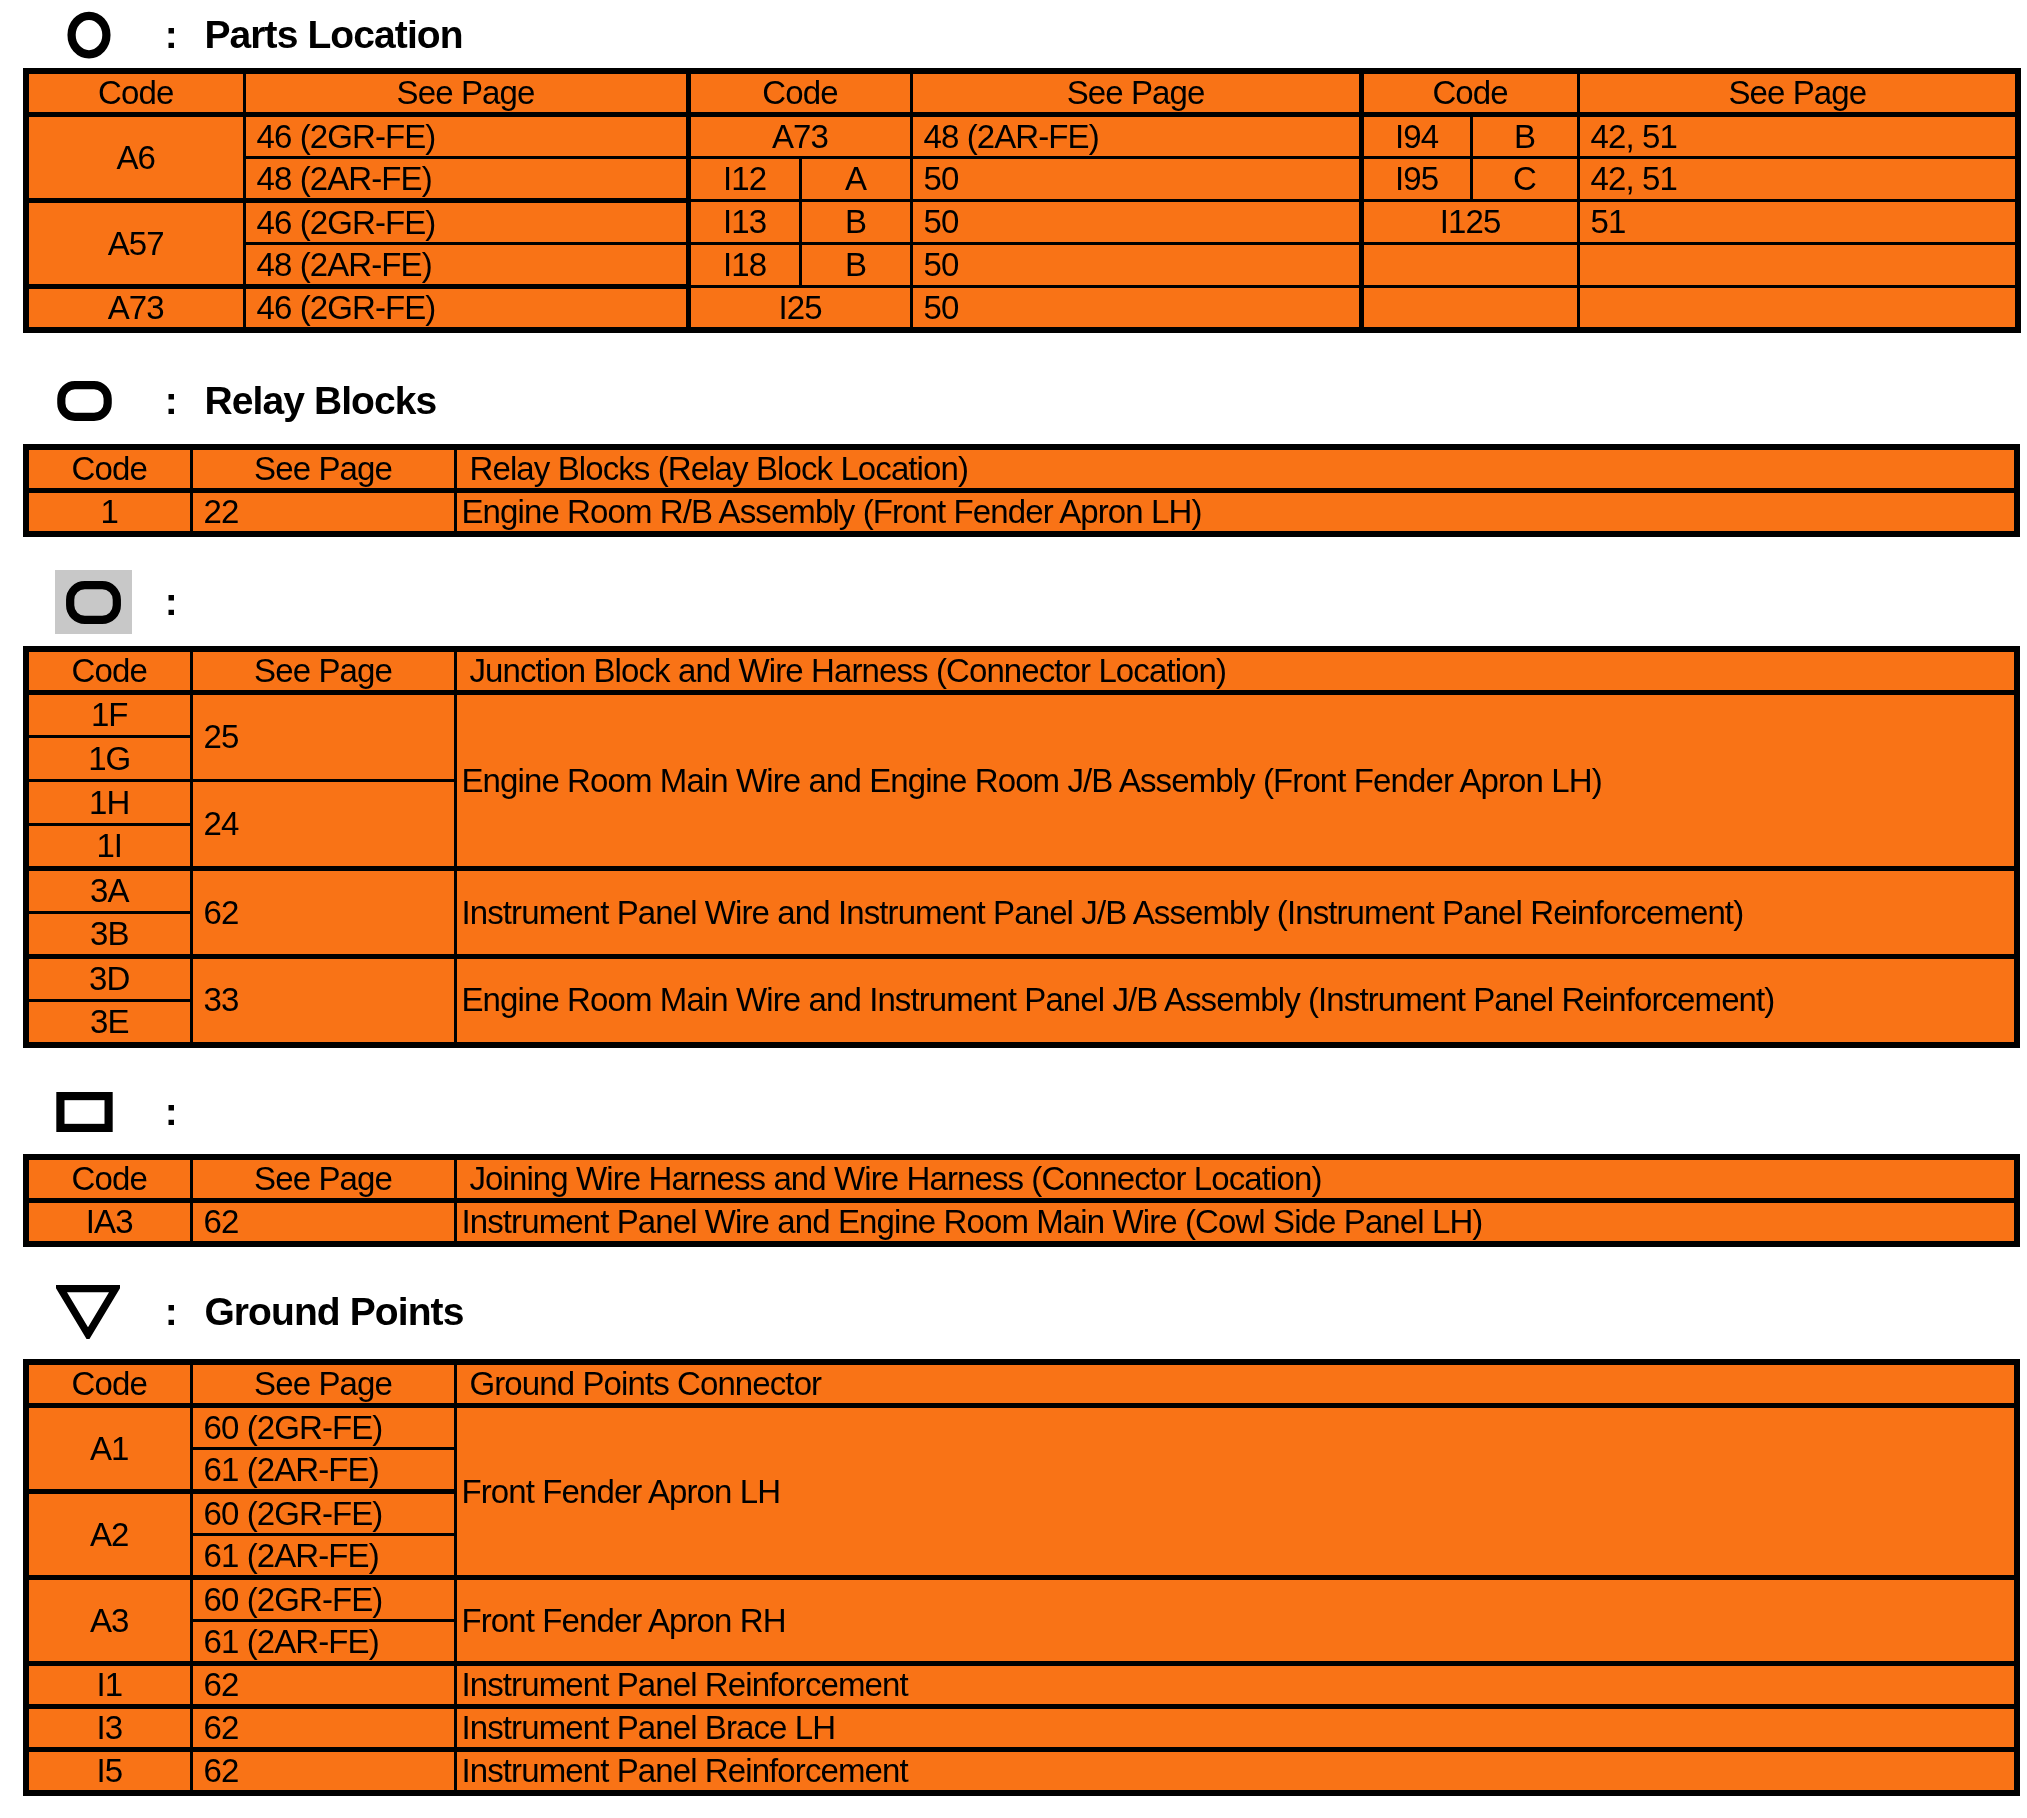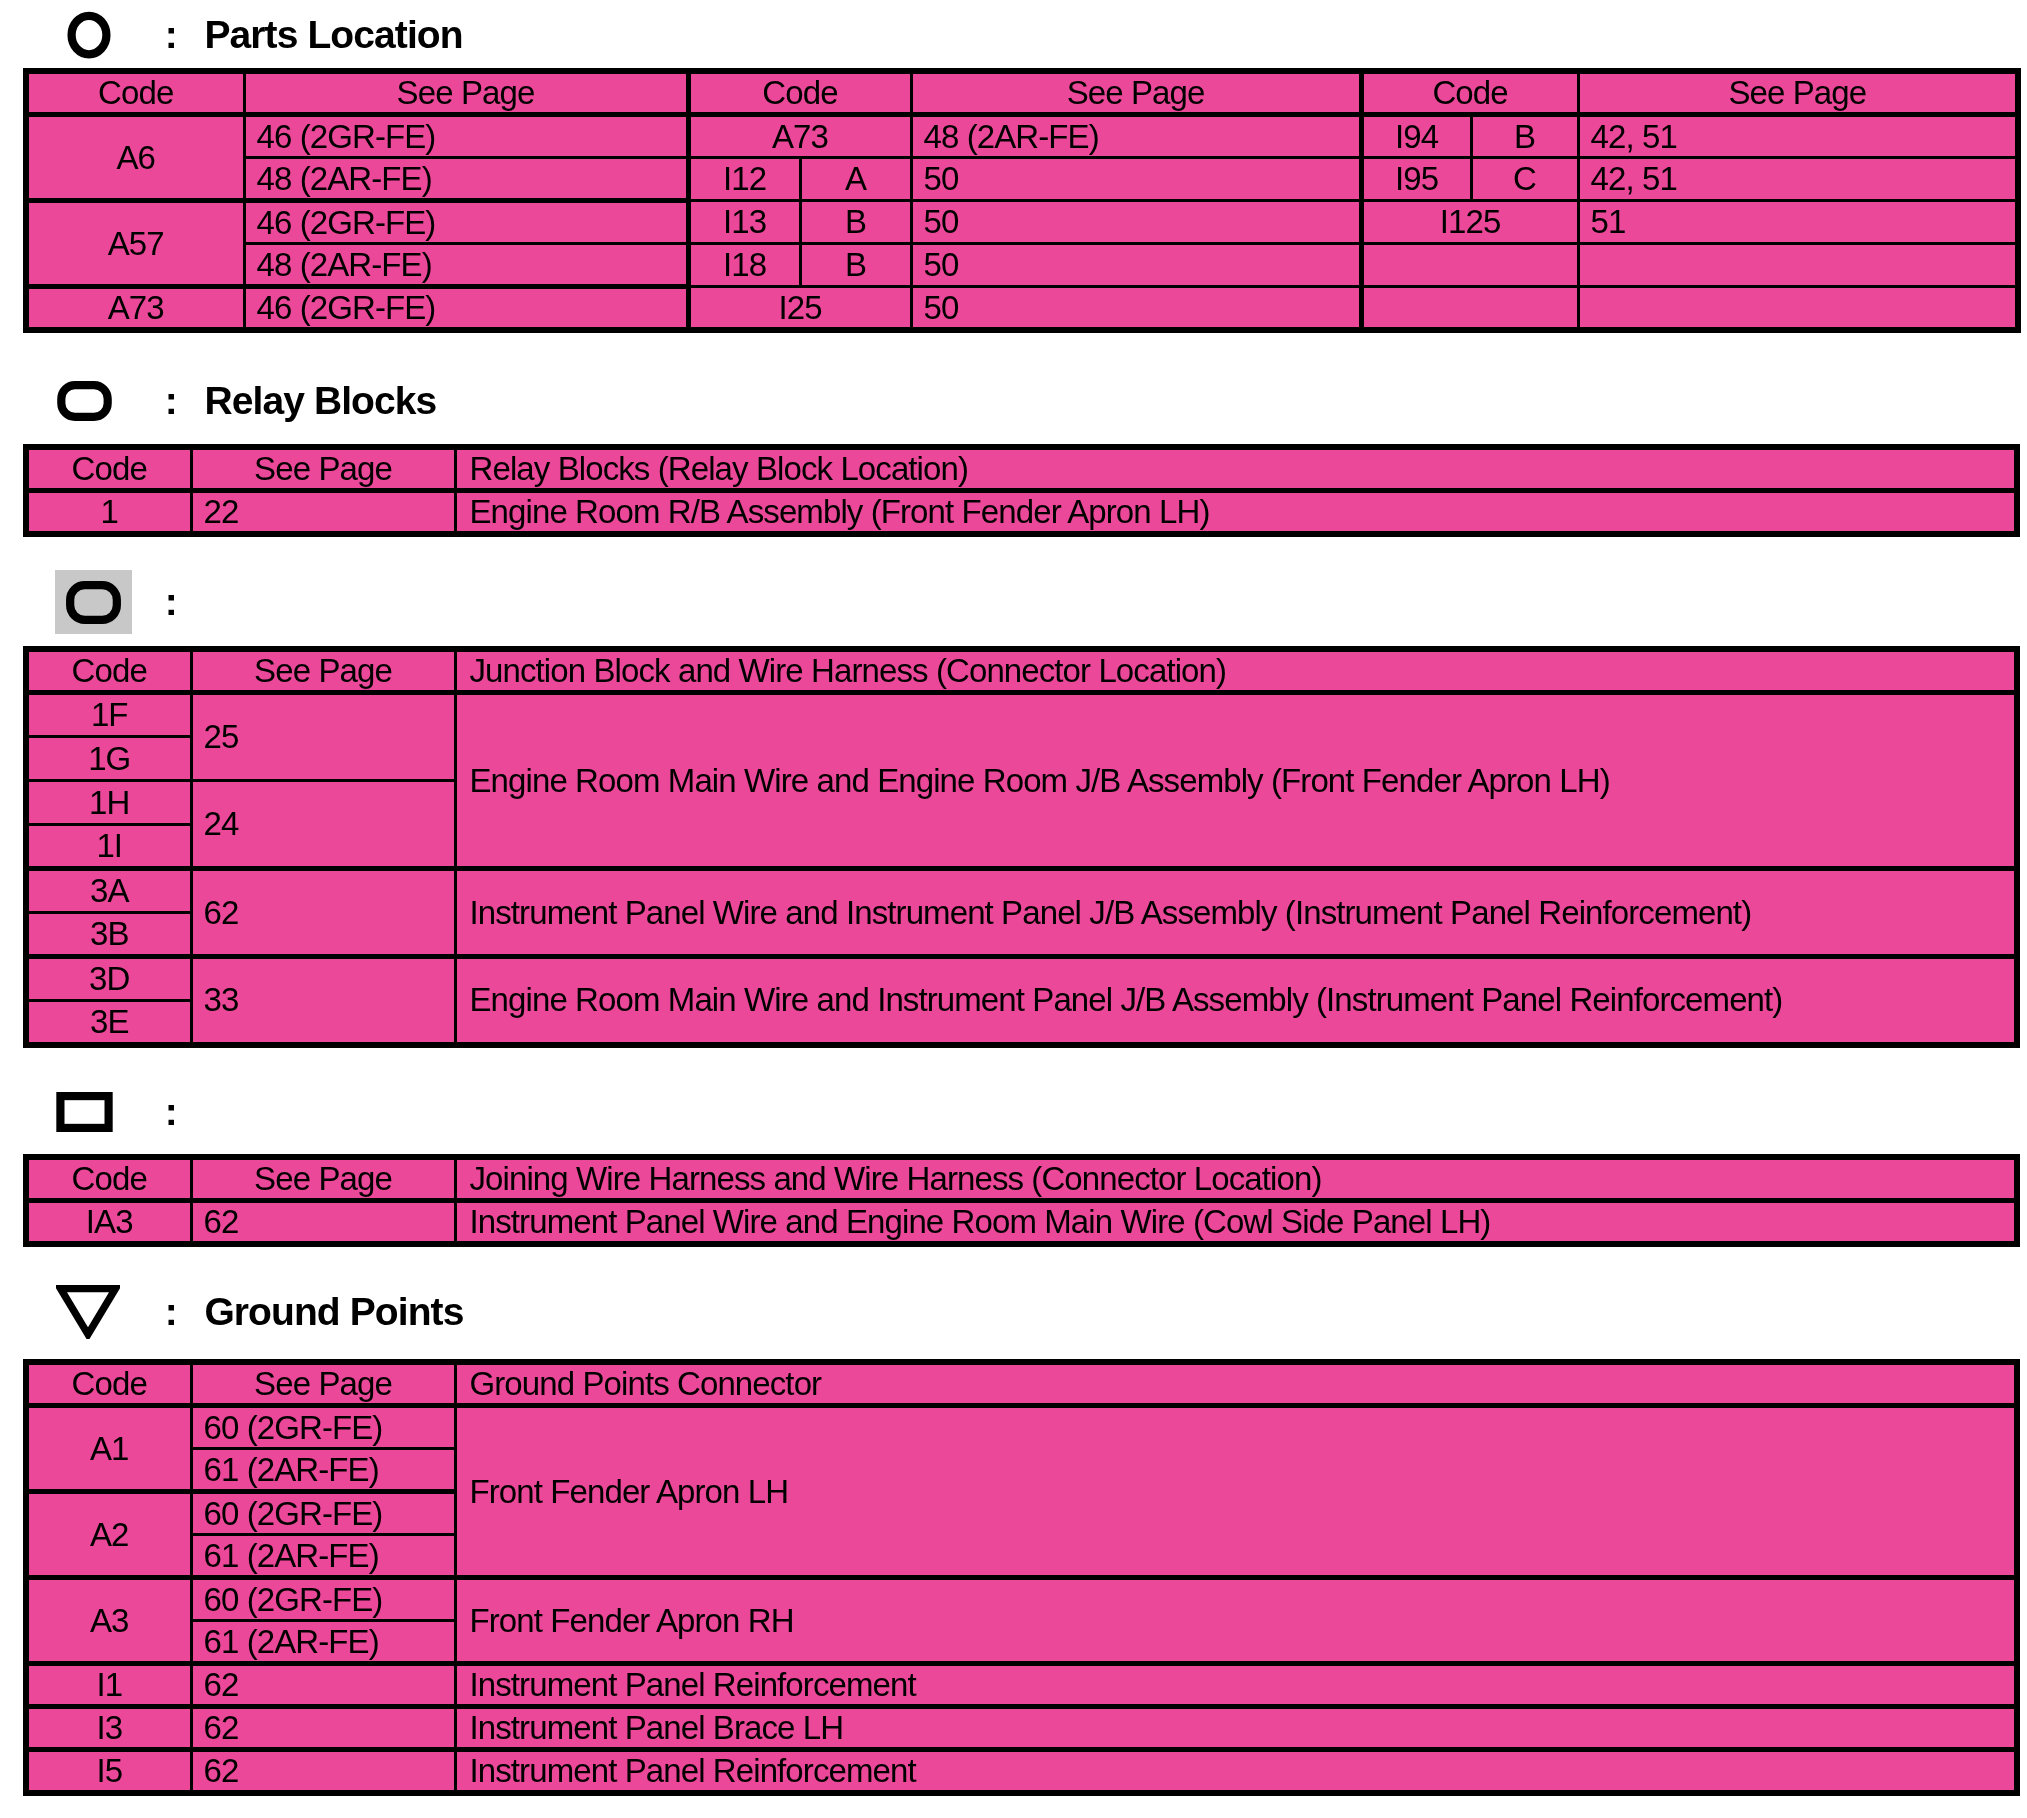--- a/index.html
+++ b/index.html
@@ -15,33 +15,33 @@
   #s5{top:1282px;height:59px;}
   .iconslot{width:112px;flex:none;display:flex;align-items:center;}
   .ml18{margin-left:16.5px;} .ml8{margin-left:7.3px;} .ml5{margin-left:4.6px;} .ml6{margin-left:5.5px;}
   .graybox{width:77px;height:64px;background:#c8c8c8;display:flex;align-items:center;justify-content:center;}
   .colon{width:18.4px;flex:none;text-align:center;font-weight:bold;font-size:39px;}
   .title{margin-left:24px;font-weight:bold;font-size:39px;letter-spacing:-0.9px;white-space:nowrap;}
   svg{display:block;}
 
   
   table{position:absolute;left:23px;border-collapse:collapse;table-layout:fixed;
-        background:#ec4899;border:6.4px solid #000;font-size:33px;letter-spacing:-0.9px;}
+        background:#f97316;border:6.4px solid #000;font-size:33px;letter-spacing:-0.9px;}
   #t1{top:68px;width:1992px;}
   #t2{top:444px;width:1992px;}
   #t3{top:646px;width:1992px;}
   #t4{top:1154px;width:1992px;}
   #t5{top:1359px;width:1992px;}
   td,th{border:3.7px solid #000;overflow:hidden;white-space:nowrap;vertical-align:middle;
         font-weight:normal;padding:0;}
   th{border-bottom-width:5.5px;text-align:center;}
   th.hdesc{text-align:left;padding-left:13px;}
   td.code{text-align:center;}
   td.page{text-align:left;padding-left:11px;margin-top:28px;}
-  td.desc{text-align:left;padding-left:13px;}
+  td.desc{text-align:left;padding-left:5px;}
   .bt6{border-top-width:5.5px;}
   .bl6{border-left-width:5.5px;}
 
   #t1 thead tr{height:41px;} #t1 tbody tr{height:43px;}
   #t2 thead tr{height:42px;} #t2 tbody tr{height:43px;}
   #t3 thead tr{height:40px;} #t3 tbody tr{height:44px;}
   #t4 thead tr{height:42px;} #t4 tbody tr{height:43px;}
   #t5 thead tr{height:41px;} #t5 tbody tr{height:43px;}
 </style>
 </head>

